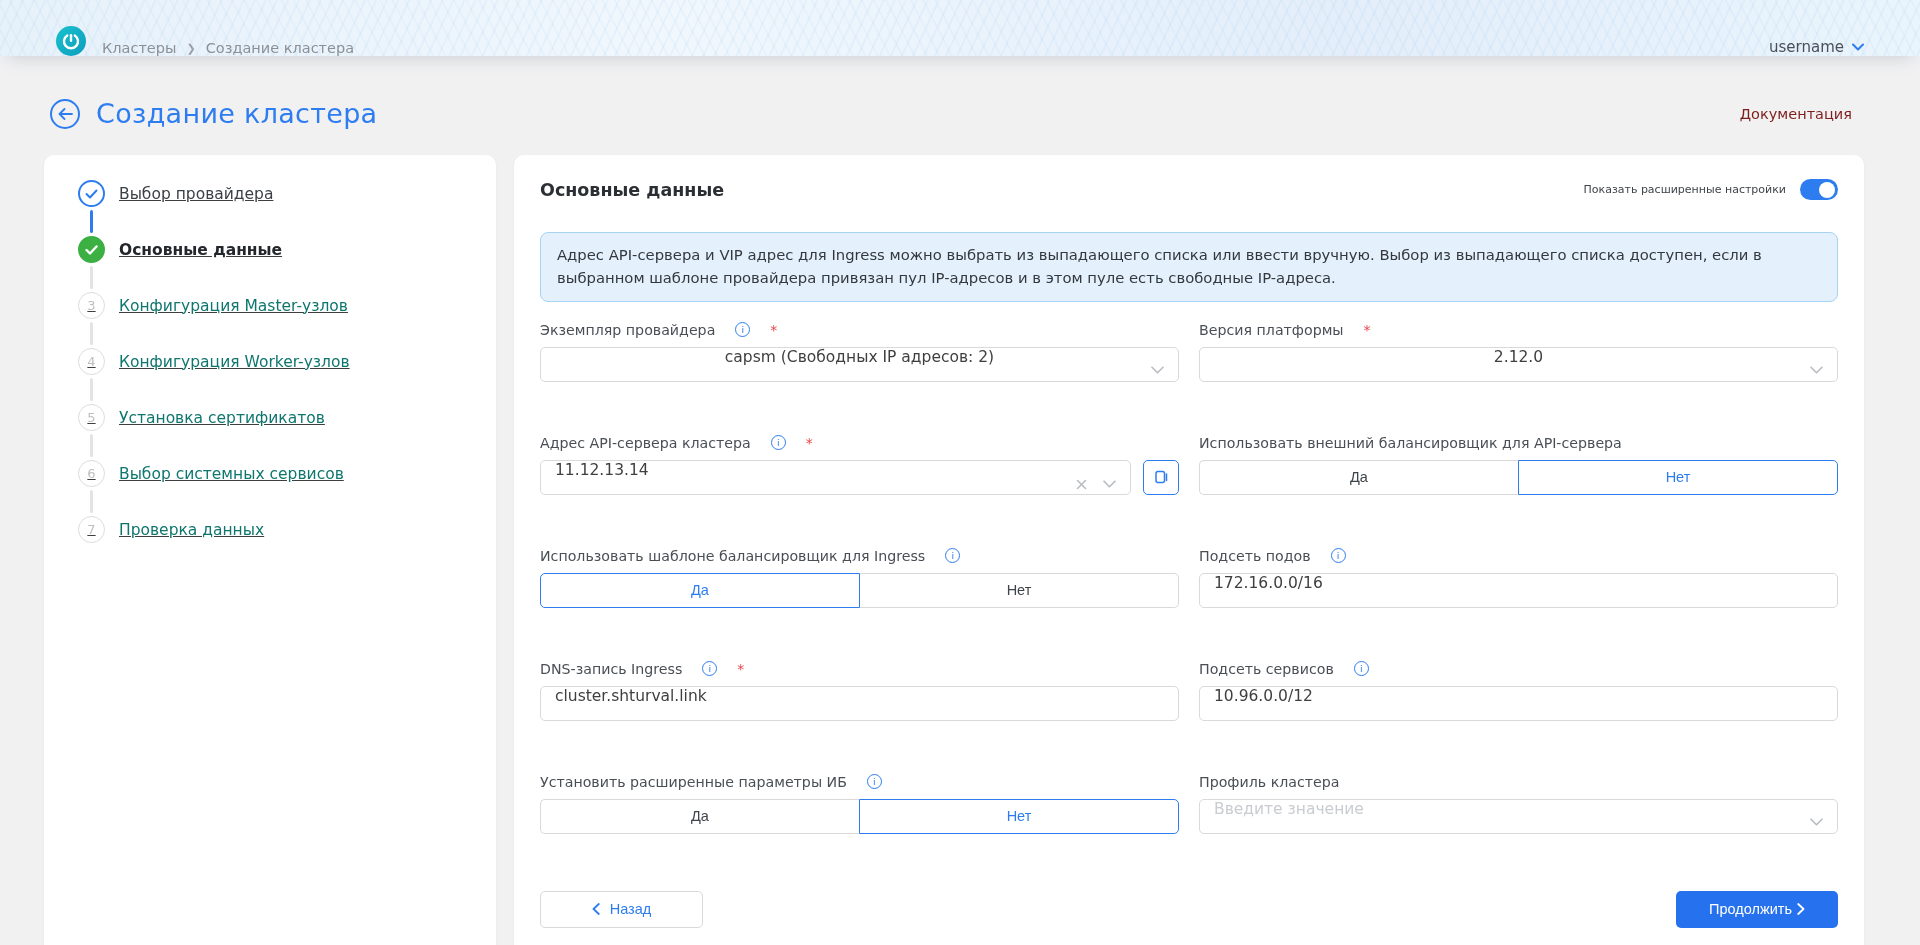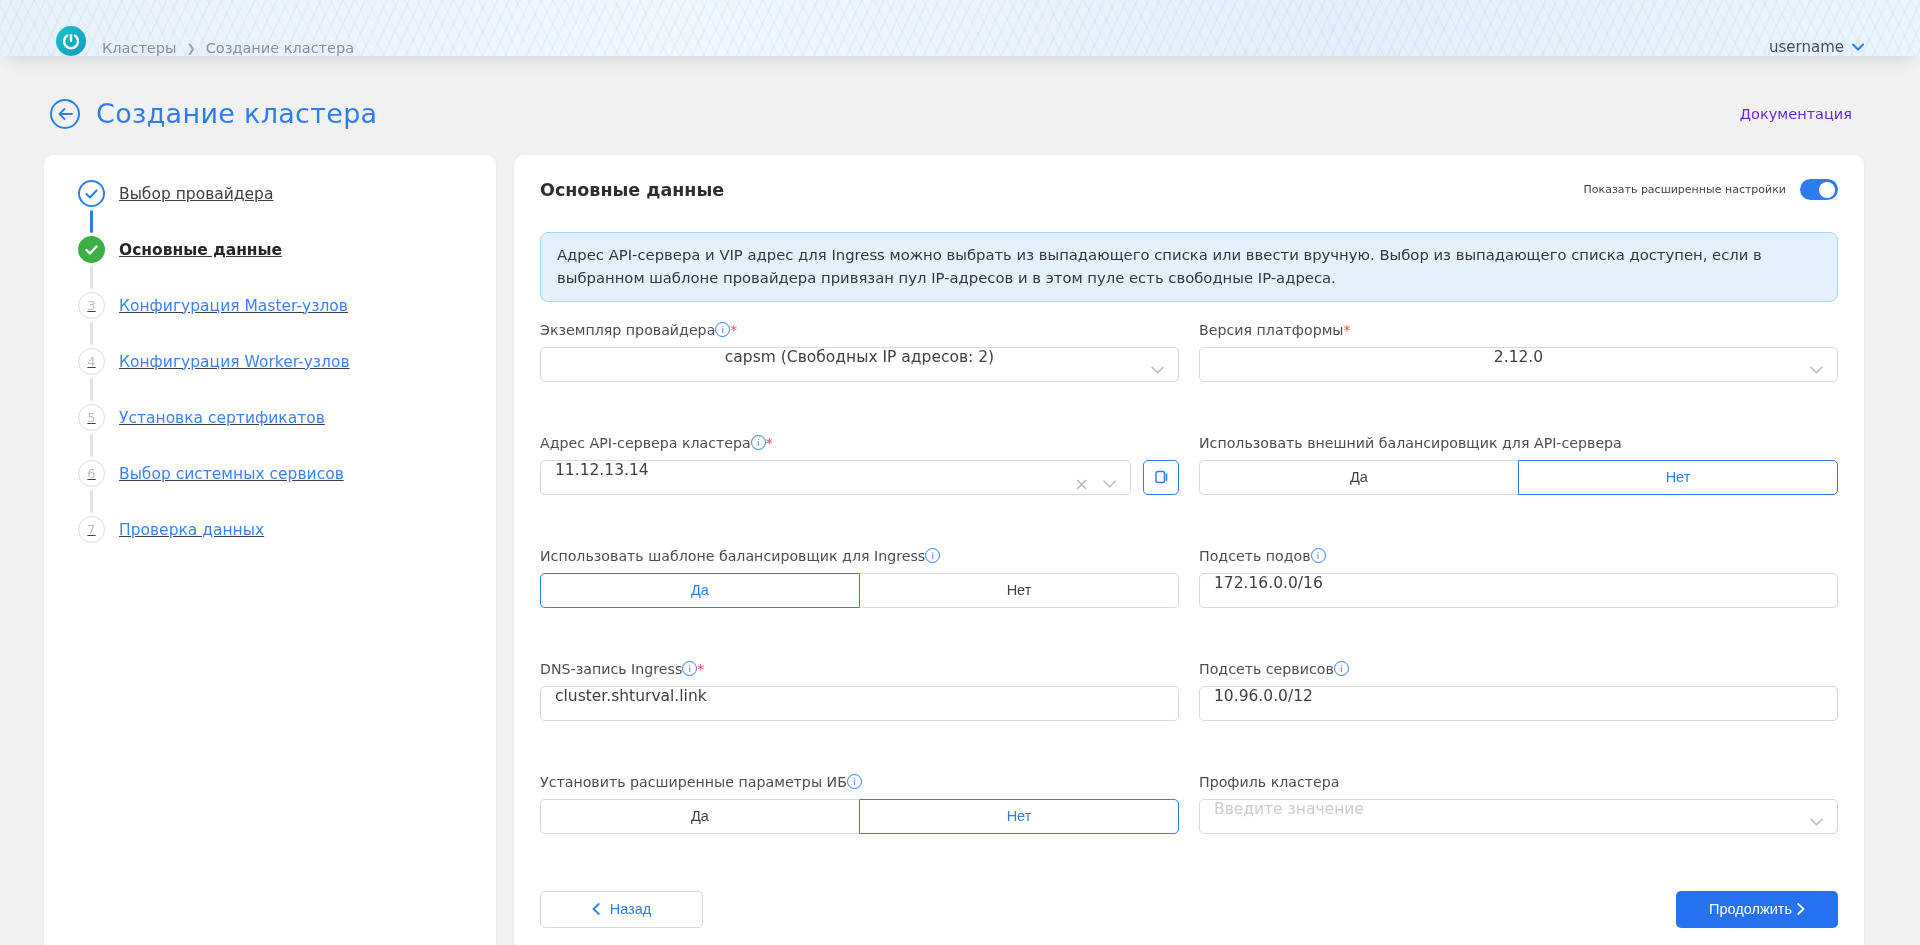--- a/index.html
+++ b/index.html
@@ -21,57 +21,57 @@
   .crumbs{ display:flex; align-items:center; gap:10px; font-size:14.5px; color:#8b9097; }
   .crumb-sep{ color:#9aa0a8; font-size:11px; }
   .spacer{ flex:1; }
   .user{ display:flex; align-items:center; gap:8px; font-size:15px; color:#4a4f57; cursor:pointer; }
 
   
   .page-head{ display:flex; align-items:center; padding:42px 68px 0 50px; }
   .back-btn{ width:30px; height:30px; border-radius:50%; border:2px solid #2e7df0; color:#2e7df0;
     display:flex; align-items:center; justify-content:center; cursor:pointer; background:transparent; }
   .page-title{ color:#2e7df0; font-size:27px; font-weight:400; margin-left:16px; letter-spacing:.3px; }
-  .doc-link{ margin-left:auto; color:#6d28d9; font-size:14.5px; cursor:pointer; text-decoration:none; }
+  .doc-link{ margin-left:auto; color:#7f1d1d; font-size:14.5px; cursor:pointer; text-decoration:none; }
 
   
   .content{ display:flex; gap:18px; margin:26px 56px 0 44px; align-items:stretch; }
   .panel{ background:#fff; border-radius:10px; box-shadow:0 1px 3px rgba(0,0,0,.05); }
   .panel-left{ width:452px; min-height:740px; padding:25px 24px; flex:0 0 auto; }
   .panel-right{ flex:1; min-height:740px; padding:24px 26px 30px 26px; }
 
   
   .step{ display:flex; align-items:center; gap:14px; padding-left:10px;text-decoration:underline; }
   .step-circle{ width:27px; height:27px; border-radius:50%; display:flex; align-items:center; justify-content:center;
     font-size:13px; flex:0 0 auto; }
   .step.completed .step-circle{ border:2px solid #2e7df0; color:#2e7df0; background:#fff; }
   .step.current .step-circle{ background:#3cb043; border:2px solid #3cb043; color:#fff; }
   .step.pending .step-circle{ border:1.5px solid #dcdcdc; color:#bfbfbf; background:#fff; }
-  .step-label{ font-size:15.5px; color:#3b82f6; }
+  .step-label{ font-size:15.5px; color:#0f766e; }
   .step.completed .step-label{ color:#3a3f45; }
   .step.current .step-label{ color:#23272c; font-weight:bold; }
   .connector{ width:3px; height:23px; margin:3px 0 3px 22px; border-radius:2px; background:#e3e3e3; }
   .connector.blue{ background:#2e7df0; }
 
   
   .form-head{ display:flex; align-items:center; justify-content:space-between; }
   .form-title{ font-size:17.5px; font-weight:bold; color:#2b2f34; }
   .adv{ display:flex; align-items:center; gap:14px; }
   .adv-label{ font-size:11px; color:#3f444a; }
   .switch{ width:38px; height:21px; border-radius:11px; background:#2e7df0; position:relative; cursor:pointer; flex:0 0 auto; }
   .switch .knob{ position:absolute; top:2.5px; right:3px; width:16px; height:16px; border-radius:50%; background:#fff; }
 
   
   .banner{ margin-top:32px; background:#e4f1fc; border:1px solid #a7d3f3; border-radius:8px;
     padding:11px 16px; font-size:14.8px; line-height:1.55; color:#33383e; }
 
   
   .grid{ display:grid; grid-template-columns:1fr 1fr; column-gap:20px; margin-top:20px; }
   .field{ margin-bottom:33px; }
-  .f-label{ font-size:14.2px; color:#4a4f55; margin-bottom:9px; display:flex; align-items:center; gap:0; }
+  .f-label{ font-size:14.2px; color:#4a4f55; margin-bottom:9px; display:flex; align-items:center; gap:20px; }
   .req{ color:#e5484d; font-size:14px; }
   .info-i{ width:15px; height:15px; border-radius:50%; border:1.3px solid #2e7df0; color:#2e7df0;
     font-size:9.5px; display:inline-flex; align-items:center; justify-content:center; font-style:normal; flex:0 0 auto; }
   .control{ position:relative; height:35px; border:1px solid #d9d9d9; border-radius:5px; background:#fff;
     display:flex; align-items:center; padding:0 14px; font-size:15.5px; color:#3f3f3f;flex-direction:column; }
   .control.select{ cursor:pointer; }
   .chev{ color:#b9bcc0; margin-left:auto; flex:0 0 auto; }
   .ctl-icons{ margin-left:auto; display:flex; align-items:center; gap:16px; color:#b9bcc0; }
   .control input{ border:none; outline:none; font-size:15.5px; color:#3f3f3f; width:100%;
     font-family:"DejaVu Sans","Liberation Sans",sans-serif; background:transparent; }

